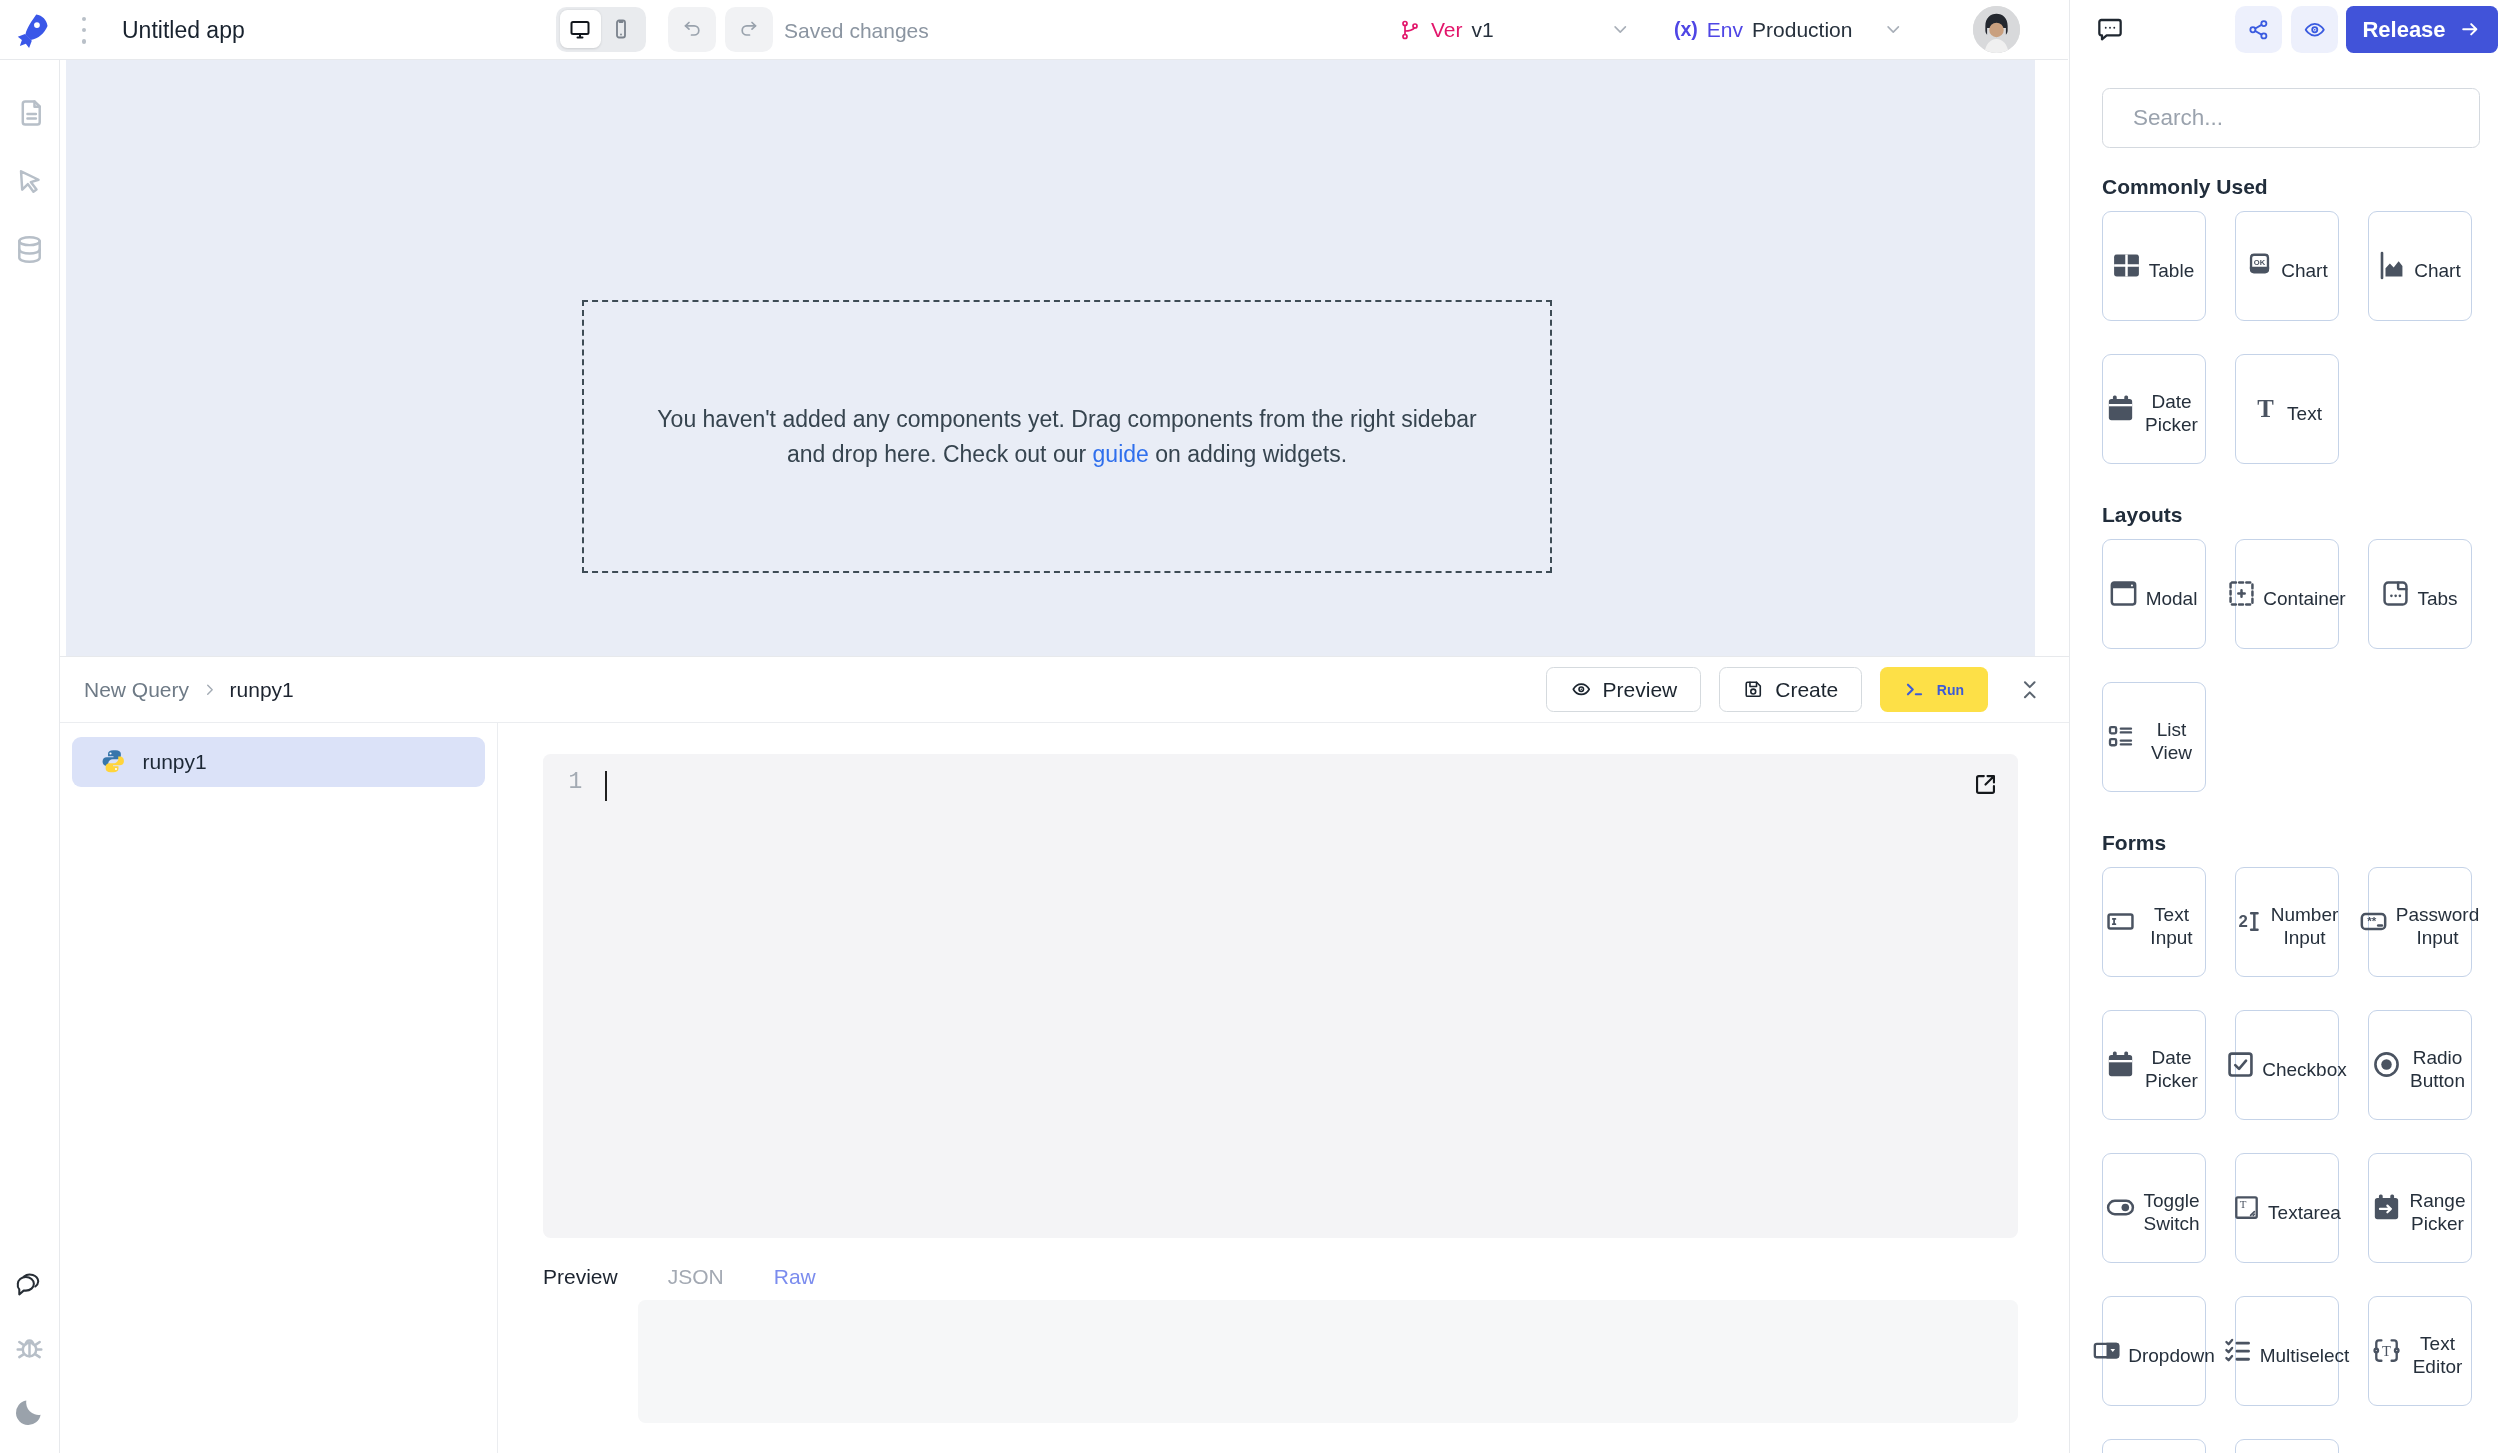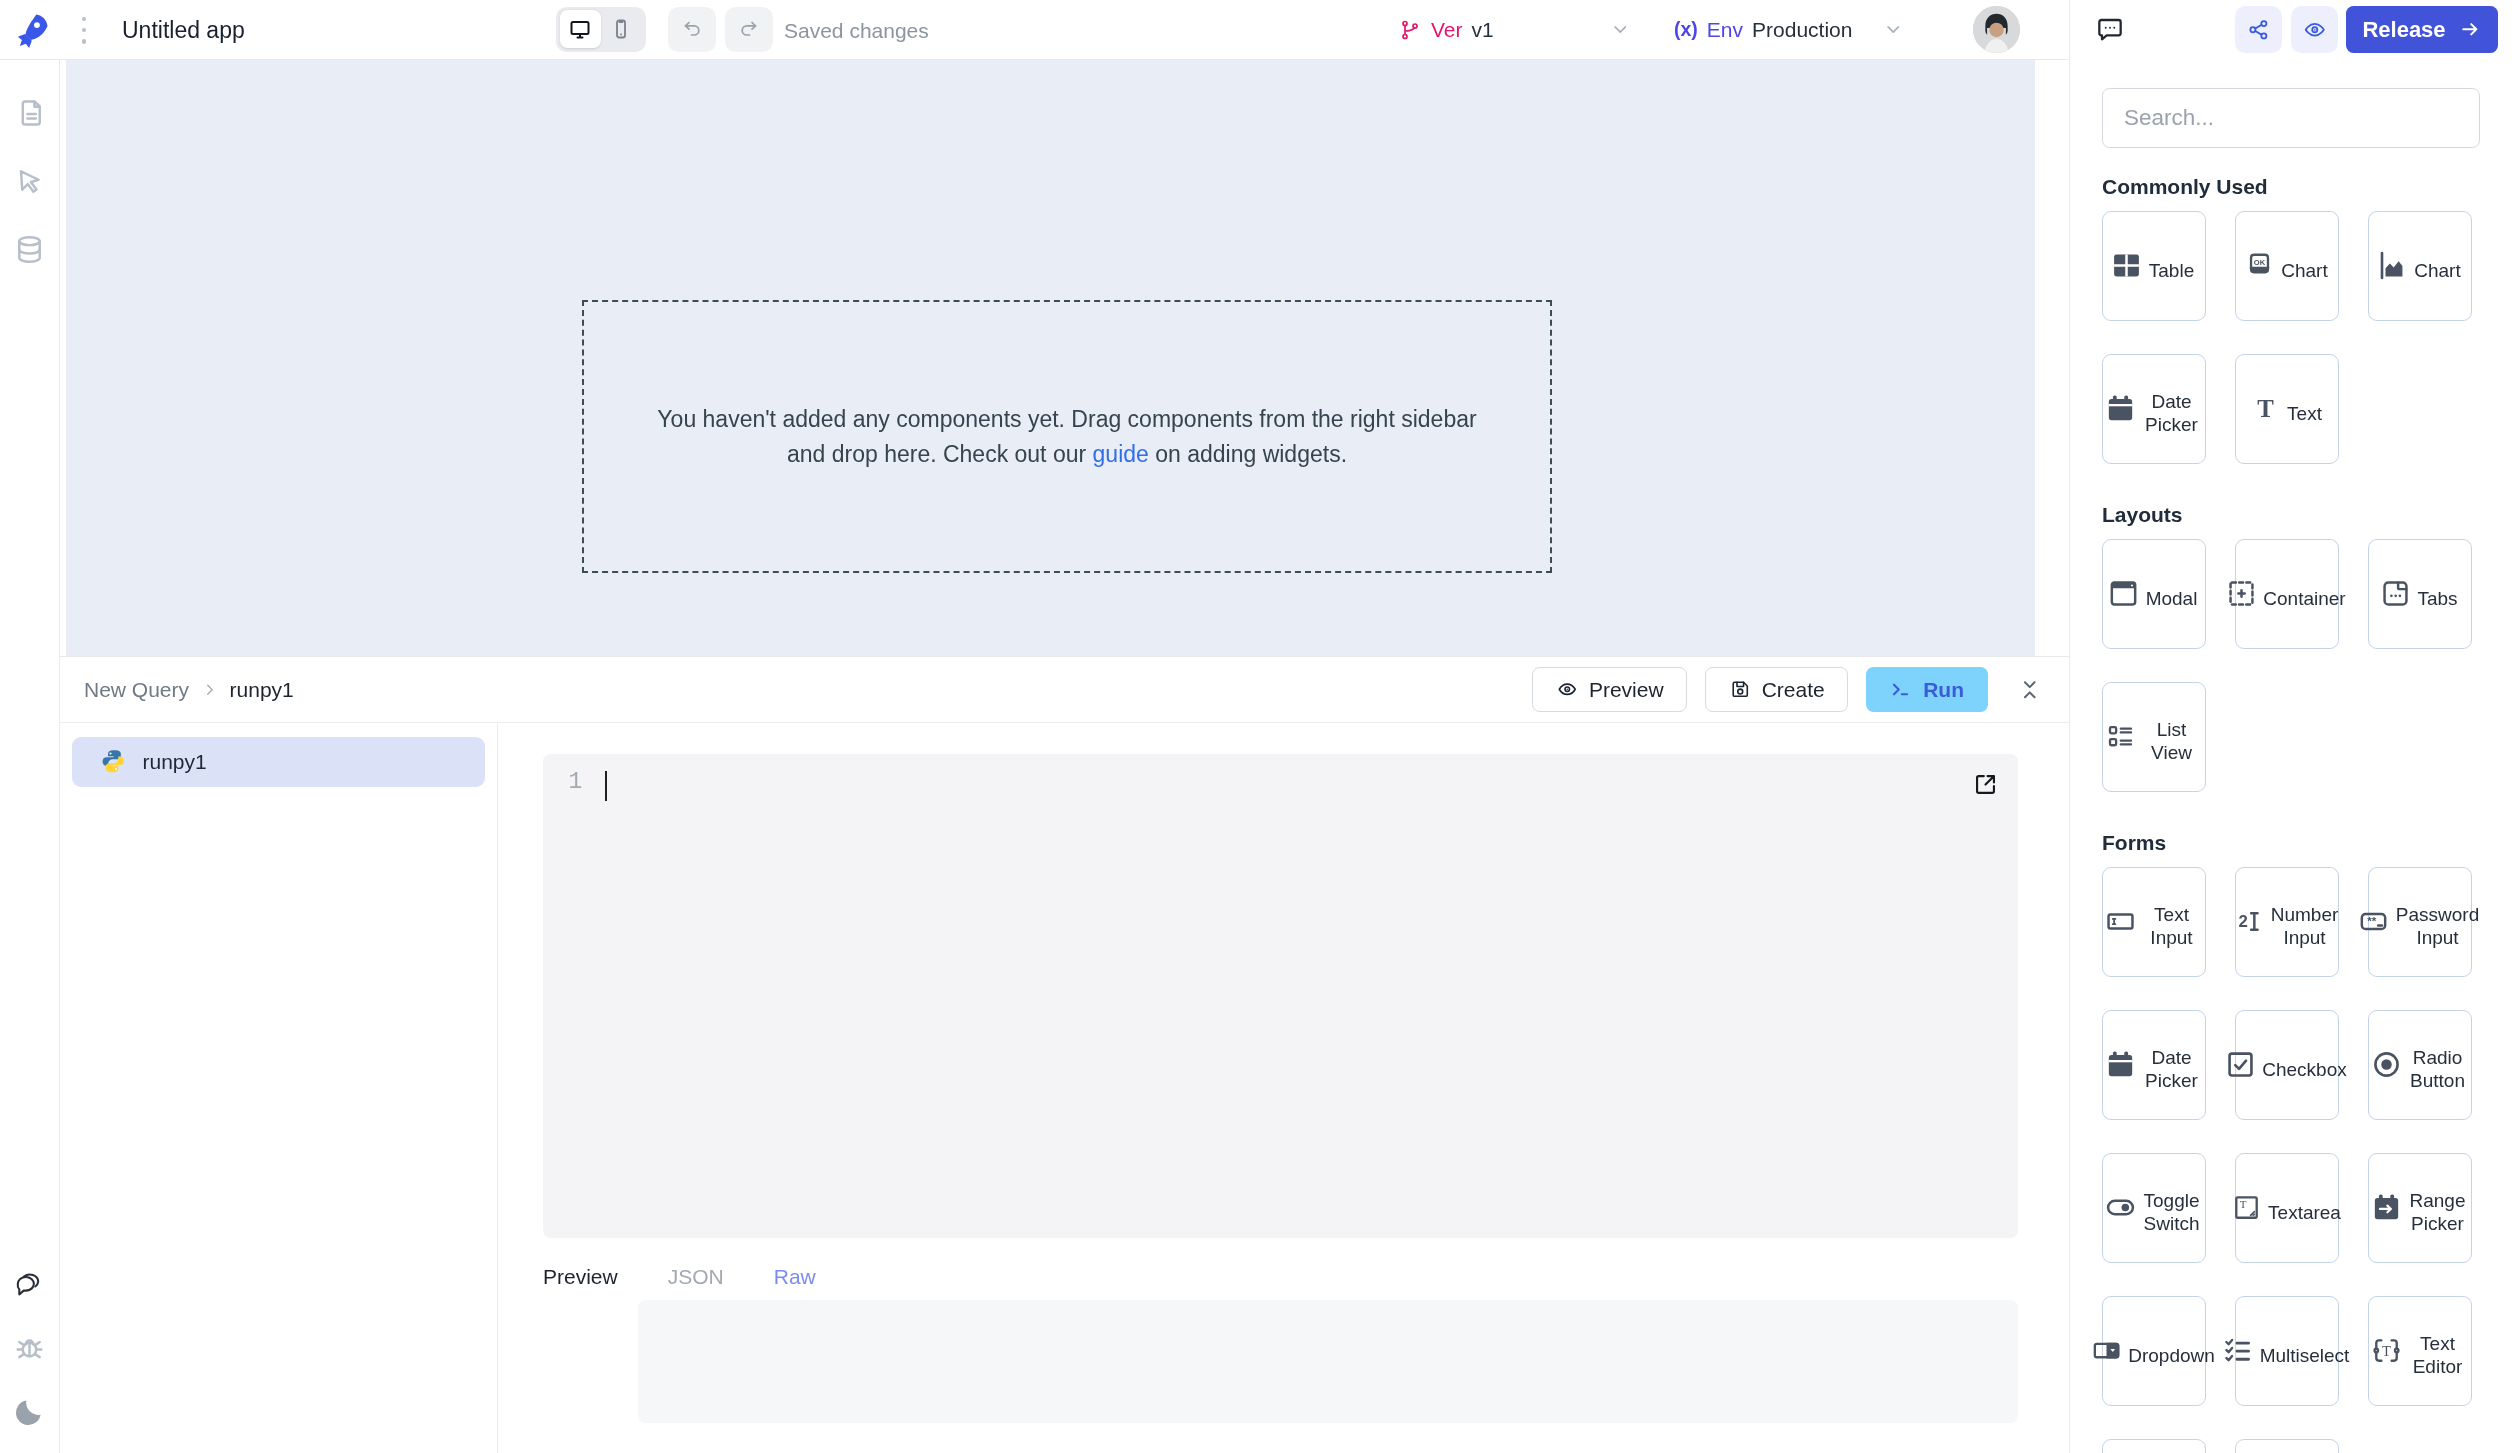--- a/index.html
+++ b/index.html
@@ -66,22 +66,22 @@
            align-items:center;gap:9px;color:#3a55d8;font-size:21px;font-weight:500;cursor:pointer;}
   .add-btn .ic{width:19.5px;height:19.5px;}
   .qp-header-right{flex:1;display:flex;align-items:center;padding:0 27px 0 24px;box-sizing:border-box;text-align:center;}
   .crumb-parent{color:#6e7a86;font-size:21px;}
   .crumb-chev{width:19.5px;height:19.5px;color:#a3abb4;margin:0 10.5px;}
   .crumb-current{color:#1d2430;font-size:21px;font-weight:500;}
   .qp-actions{margin-left:auto;display:flex;align-items:center;gap:18px;}
   .btn-outline{height:45px;padding:0 22.5px;background:#fff;border:1.5px solid #d5dade;border-radius:7.5px;
                display:flex;align-items:center;gap:10.5px;font-size:21px;font-weight:500;color:#1c252f;box-sizing:border-box;}
   .btn-outline .ic{width:22.5px;height:22.5px;}
-  .btn-run{height:45px;padding:0 24px;background:#7dd3fc;border-radius:7.5px;display:flex;align-items:center;
-           gap:12px;font-size:21px;font-weight:600;color:#3c5bd8;}
+  .btn-run{height:45px;padding:0 24px;background:#fde047;border-radius:7.5px;display:flex;align-items:center;
+           gap:12px;font-size:14px;font-weight:600;color:#3c5bd8;}
   .btn-run .ic{width:21px;height:21px;}
   .collapse-ic{width:25.5px;height:25.5px;color:#5b6570;margin-left:10.5px;}
   .qp-body{display:flex;height:calc(100% - 66px);}
   .qp-list{width:438px;border-right:1.5px solid #ebedf0;padding:13.5px 12px;box-sizing:border-box;flex:none;}
   .query-item{height:50px;border-radius:9px;display:flex;align-items:center;gap:15px;padding:0 27px;}
   .query-item.selected{background:#dbe2f8;}
   .query-item .ic{width:28.5px;height:28.5px;flex:none;}
   .query-item .nm{font-size:21px;color:#1d2836;font-weight:500;}
   .qp-main{flex:1;position:relative;}
   #editor{position:absolute;left:45px;top:31px;width:1475px;height:484px;background:#f4f4f6;border-radius:7.5px;}
@@ -103,21 +103,21 @@
   .comment-ic{position:absolute;left:24px;top:13.5px;width:32px;height:32px;color:#1f2730;}
   .icon-btn{position:absolute;top:6px;width:47px;height:47px;background:#edf0fc;border-radius:10.5px;
             display:flex;align-items:center;justify-content:center;color:#3a5be0;}
   .icon-btn .ic{width:25.5px;height:25.5px;}
   #share-btn{left:165px;} #preview-eye-btn{left:221px;}
   #release-btn{position:absolute;left:276px;top:6px;width:152px;height:47px;background:#4153d9;border-radius:7.5px;
                display:flex;align-items:center;justify-content:center;gap:13.5px;color:#fff;font-size:22px;font-weight:600;}
   #release-btn .ic{width:22.5px;height:22.5px;}
   .rp-scroll{position:absolute;left:0;right:0;top:59px;bottom:0;overflow:hidden;padding:28.5px 32px 0 32px;box-sizing:border-box;}
   #comp-search{width:100%;height:60px;border:1.5px solid #d4d9df;border-radius:7.5px;font-size:22.5px;color:#3c4752;
-               padding:0 21px;box-sizing:border-box;outline:none;font-family:inherit;background:#fff;}
+               padding:0 30px;box-sizing:border-box;outline:none;font-family:inherit;background:#fff;}
   #comp-search::placeholder{color:#9aa2ad;}
   .rp-heading{font-size:21px;font-weight:700;color:#212d3b;margin-top:39px;margin-bottom:12px;}
   .rp-section:first-of-type .rp-heading{margin-top:27px;}
   .rp-grid{display:grid;grid-template-columns:repeat(3,104px);column-gap:29px;row-gap:33px;}
   .comp-card{width:104px;height:110px;background:#fff;border:1.5px solid #c5d3e8;border-radius:9px;box-sizing:border-box;
              display:flex;flex-direction:row;align-items:center;justify-content:center;cursor:grab;}
   .comp-icon{width:35px;height:35px;color:#4a5361;flex:none;}
   .comp-label{margin-top:9px;font-size:19px;line-height:23px;color:#26303c;text-align:center;padding:0 4.5px;}
 </style>
 </head>

